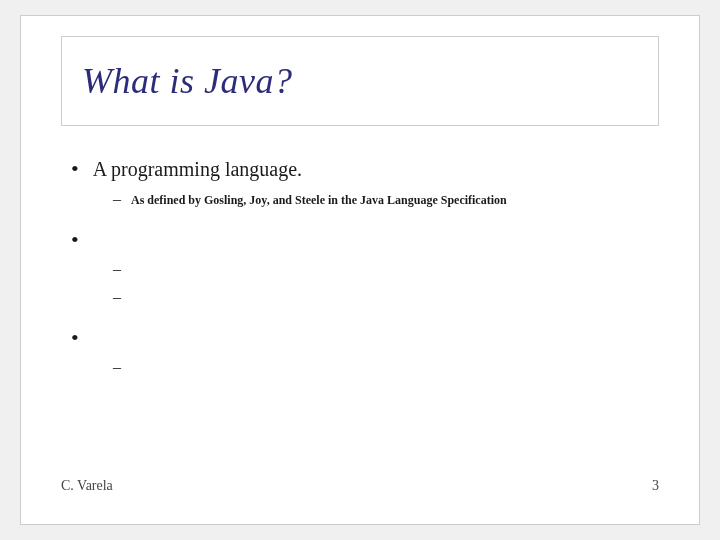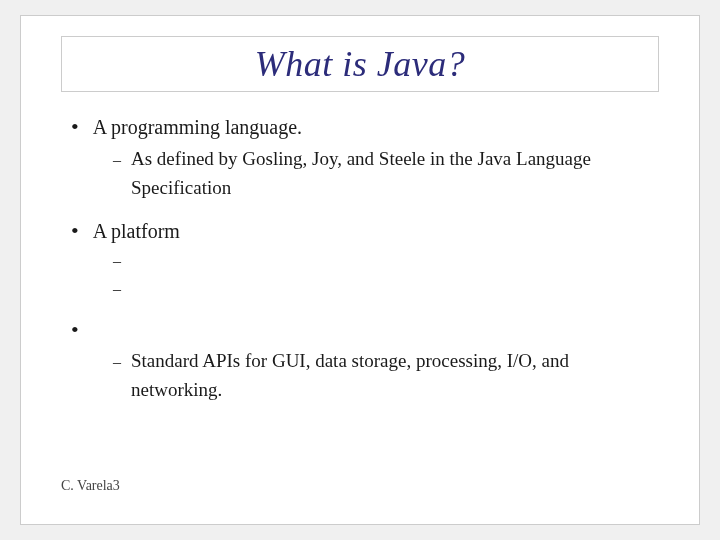--- a/index.html
+++ b/index.html
@@ -24,23 +24,22 @@
       background: #ffffff;
       border: 1px solid #cccccc;
       padding: 20px 40px 30px 40px;
       display: flex;
       flex-direction: column;
       position: relative;
     }
 
     .title-box {
       border: 1px solid #cccccc;
-      padding: 6px 20px;
+      padding: 23px 20px;
       margin-bottom: 24px;
-      text-align: center;
     }
 
     .slide-title {
       font-size: 36px;
       font-weight: normal;
       color: #2c2c7a;
       font-style: italic;
       letter-spacing: 0.5px;
     }
 
@@ -64,20 +63,21 @@
     .bullet-dot {
       font-size: 22px;
       margin-right: 14px;
       flex-shrink: 0;
       line-height: 1;
     }
 
     .bullet-text {
       font-size: 20px;
       color: #1a1a1a;
+      margin-top: 8px;
     }
 
     .sub-items {
       padding-left: 42px;
     }
 
     .sub-item {
       display: flex;
       align-items: baseline;
       font-size: 16px;
@@ -86,26 +86,28 @@
       line-height: 1.5;
     }
 
     .sub-dash {
       margin-right: 10px;
       flex-shrink: 0;
       font-size: 16px;
     }
 
     .sub-text {
-      font-size: 19px;
+      font-size: 12px;
       color: #1a1a1a;
+      font-weight: bold;
     }
 
     .footer {
       display: flex;
+      justify-content: space-between;
       align-items: center;
       padding-top: 10px;
       margin-top: auto;
     }
 
     .footer-author {
       font-size: 14px;
       color: #444444;
     }
 
@@ -134,40 +136,38 @@
         <div class="sub-item">
           <span class="sub-dash">–</span>
           <span class="sub-text">As defined by Gosling, Joy, and Steele in the Java Language Specification</span>
         </div>
       </div>
     </div>
 
     <div class="bullet-item">
       <div class="bullet-main">
         <span class="bullet-dot">•</span>
-        <span class="bullet-text">A platform</span>
       </div>
       <div class="sub-items">
         <div class="sub-item">
           <span class="sub-dash">–</span>
         </div>
         <div class="sub-item">
           <span class="sub-dash">–</span>
         </div>
       </div>
     </div>
 
     <div class="bullet-item">
       <div class="bullet-main">
         <span class="bullet-dot">•</span>
       </div>
       <div class="sub-items">
         <div class="sub-item">
           <span class="sub-dash">–</span>
-          <span class="sub-text">Standard APIs for GUI, data storage, processing, I/O, and networking.</span>
         </div>
       </div>
     </div>
 
   </div>
 
   <div class="footer">
     <span class="footer-author">C. Varela</span>
     <span class="footer-page">3</span>
   </div>

